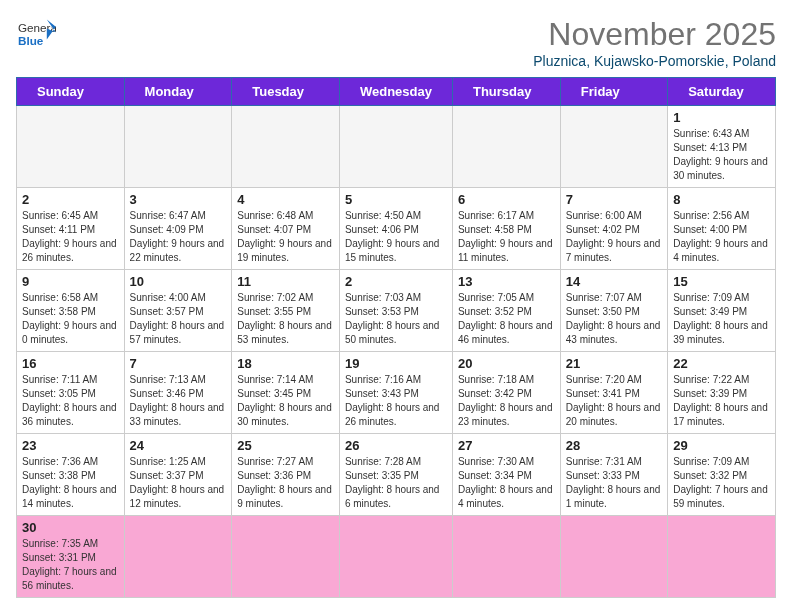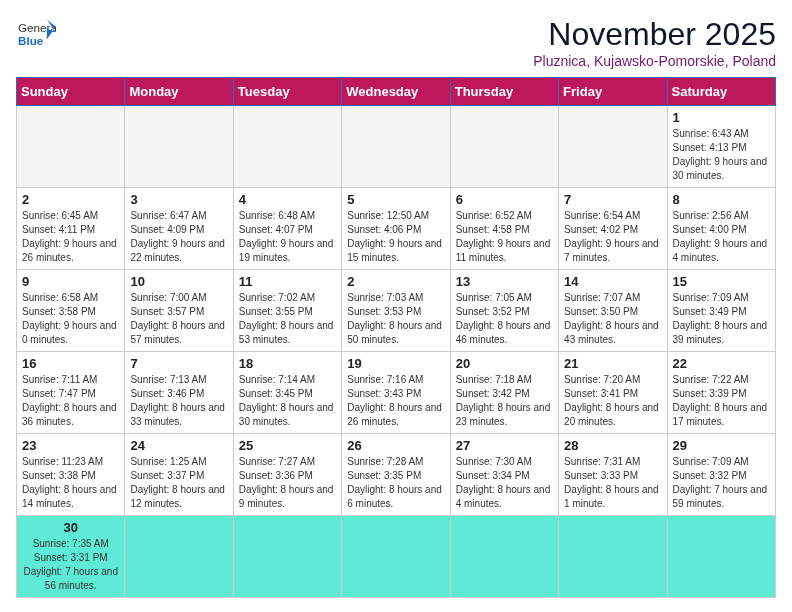--- a/index.html
+++ b/index.html
@@ -24,37 +24,37 @@
     .logo-icon {
       width: 40px;
       height: 36px;
     }
     .title-area {
       text-align: right;
     }
     .month-title {
       font-size: 32px;
       font-weight: normal;
-      color: #0f172a;
+      color: #737373;
     }
     .subtitle {
       font-size: 14px;
-      color: #701a75;
+      color: #0c4a6e;
     }
     .calendar {
       width: 100%;
       border-collapse: collapse;
       border: 1px solid #ccc;
     }
     .calendar th {
-      background-color: #be185d;
+      background-color: #6d28d9;
       color: #fff;
       font-size: 13px;
       font-weight: bold;
-      padding: 6px 4px;
+      padding: 6px 20px;
       text-align: left;
       border: 1px solid #2e6aad;
     }
     .calendar td {
       vertical-align: top;
       padding: 4px 5px;
       border: 1px solid #ccc;
       width: 108px;
       min-height: 80px;
       font-size: 10.5px;
@@ -70,22 +70,21 @@
       display: block;
       margin-bottom: 2px;
       color: #222;
     }
     .day-info {
       font-size: 10px;
       color: #333;
       line-height: 1.4;
     }
     .calendar tr:last-child td {
-      background: #5eead4;
-      text-align: center;
+      background: #f9a8d4;
     }
   </style>
 </head>
 <body>
 
 <div class="header-area">
   <div class="logo">
     <svg class="logo-icon" viewBox="0 0 44 40" xmlns="http://www.w3.org/2000/svg">
       <text x="2" y="18" font-size="13" font-family="Arial" fill="#333">General</text>
       <text x="2" y="32" font-size="13" font-family="Arial" fill="#1a6fc4" font-weight="bold">Blue</text>
@@ -133,44 +132,44 @@
       <td>
         <span class="day-number">3</span>
         <div class="day-info">Sunrise: <span>6:47 AM</span><br>Sunset: <span>4:09 PM</span><br>Daylight: <span>9 hours and 22 minutes.</span></div>
       </td>
       <td>
         <span class="day-number">4</span>
         <div class="day-info">Sunrise: <span>6:48 AM</span><br>Sunset: <span>4:07 PM</span><br>Daylight: <span>9 hours and 19 minutes.</span></div>
       </td>
       <td>
         <span class="day-number">5</span>
-        <div class="day-info">Sunrise: <span>12:50 AM</span><br>Sunset: <span>4:06 PM</span><br>Daylight: <span>9 hours and 15 minutes.</span></div>
+        <div class="day-info">Sunrise: <span>4:50 AM</span><br>Sunset: <span>4:06 PM</span><br>Daylight: <span>9 hours and 15 minutes.</span></div>
       </td>
       <td>
         <span class="day-number">6</span>
-        <div class="day-info">Sunrise: <span>6:52 AM</span><br>Sunset: <span>4:58 PM</span><br>Daylight: <span>9 hours and 11 minutes.</span></div>
+        <div class="day-info">Sunrise: <span>6:17 AM</span><br>Sunset: <span>4:58 PM</span><br>Daylight: <span>9 hours and 11 minutes.</span></div>
       </td>
       <td>
         <span class="day-number">7</span>
-        <div class="day-info">Sunrise: <span>6:54 AM</span><br>Sunset: <span>4:02 PM</span><br>Daylight: <span>9 hours and 7 minutes.</span></div>
+        <div class="day-info">Sunrise: <span>6:00 AM</span><br>Sunset: <span>4:02 PM</span><br>Daylight: <span>9 hours and 7 minutes.</span></div>
       </td>
       <td>
         <span class="day-number">8</span>
         <div class="day-info">Sunrise: <span>2:56 AM</span><br>Sunset: <span>4:00 PM</span><br>Daylight: <span>9 hours and 4 minutes.</span></div>
       </td>
     </tr>
 
     <tr>
       <td>
         <span class="day-number">9</span>
         <div class="day-info">Sunrise: <span>6:58 AM</span><br>Sunset: <span>3:58 PM</span><br>Daylight: <span>9 hours and 0 minutes.</span></div>
       </td>
       <td>
         <span class="day-number">10</span>
-        <div class="day-info">Sunrise: <span>7:00 AM</span><br>Sunset: <span>3:57 PM</span><br>Daylight: <span>8 hours and 57 minutes.</span></div>
+        <div class="day-info">Sunrise: <span>4:00 AM</span><br>Sunset: <span>3:57 PM</span><br>Daylight: <span>8 hours and 57 minutes.</span></div>
       </td>
       <td>
         <span class="day-number">11</span>
         <div class="day-info">Sunrise: <span>7:02 AM</span><br>Sunset: <span>3:55 PM</span><br>Daylight: <span>8 hours and 53 minutes.</span></div>
       </td>
       <td>
         <span class="day-number">2</span>
         <div class="day-info">Sunrise: <span>7:03 AM</span><br>Sunset: <span>3:53 PM</span><br>Daylight: <span>8 hours and 50 minutes.</span></div>
       </td>
       <td>
@@ -183,21 +182,21 @@
       </td>
       <td>
         <span class="day-number">15</span>
         <div class="day-info">Sunrise: <span>7:09 AM</span><br>Sunset: <span>3:49 PM</span><br>Daylight: <span>8 hours and 39 minutes.</span></div>
       </td>
     </tr>
 
     <tr>
       <td>
         <span class="day-number">16</span>
-        <div class="day-info">Sunrise: <span>7:11 AM</span><br>Sunset: <span>7:47 PM</span><br>Daylight: <span>8 hours and 36 minutes.</span></div>
+        <div class="day-info">Sunrise: <span>7:11 AM</span><br>Sunset: <span>3:05 PM</span><br>Daylight: <span>8 hours and 36 minutes.</span></div>
       </td>
       <td>
         <span class="day-number">7</span>
         <div class="day-info">Sunrise: <span>7:13 AM</span><br>Sunset: <span>3:46 PM</span><br>Daylight: <span>8 hours and 33 minutes.</span></div>
       </td>
       <td>
         <span class="day-number">18</span>
         <div class="day-info">Sunrise: <span>7:14 AM</span><br>Sunset: <span>3:45 PM</span><br>Daylight: <span>8 hours and 30 minutes.</span></div>
       </td>
       <td>
@@ -214,21 +213,21 @@
       </td>
       <td>
         <span class="day-number">22</span>
         <div class="day-info">Sunrise: <span>7:22 AM</span><br>Sunset: <span>3:39 PM</span><br>Daylight: <span>8 hours and 17 minutes.</span></div>
       </td>
     </tr>
 
     <tr>
       <td>
         <span class="day-number">23</span>
-        <div class="day-info">Sunrise: <span>11:23 AM</span><br>Sunset: <span>3:38 PM</span><br>Daylight: <span>8 hours and 14 minutes.</span></div>
+        <div class="day-info">Sunrise: <span>7:36 AM</span><br>Sunset: <span>3:38 PM</span><br>Daylight: <span>8 hours and 14 minutes.</span></div>
       </td>
       <td>
         <span class="day-number">24</span>
         <div class="day-info">Sunrise: <span>1:25 AM</span><br>Sunset: <span>3:37 PM</span><br>Daylight: <span>8 hours and 12 minutes.</span></div>
       </td>
       <td>
         <span class="day-number">25</span>
         <div class="day-info">Sunrise: <span>7:27 AM</span><br>Sunset: <span>3:36 PM</span><br>Daylight: <span>8 hours and 9 minutes.</span></div>
       </td>
       <td>

